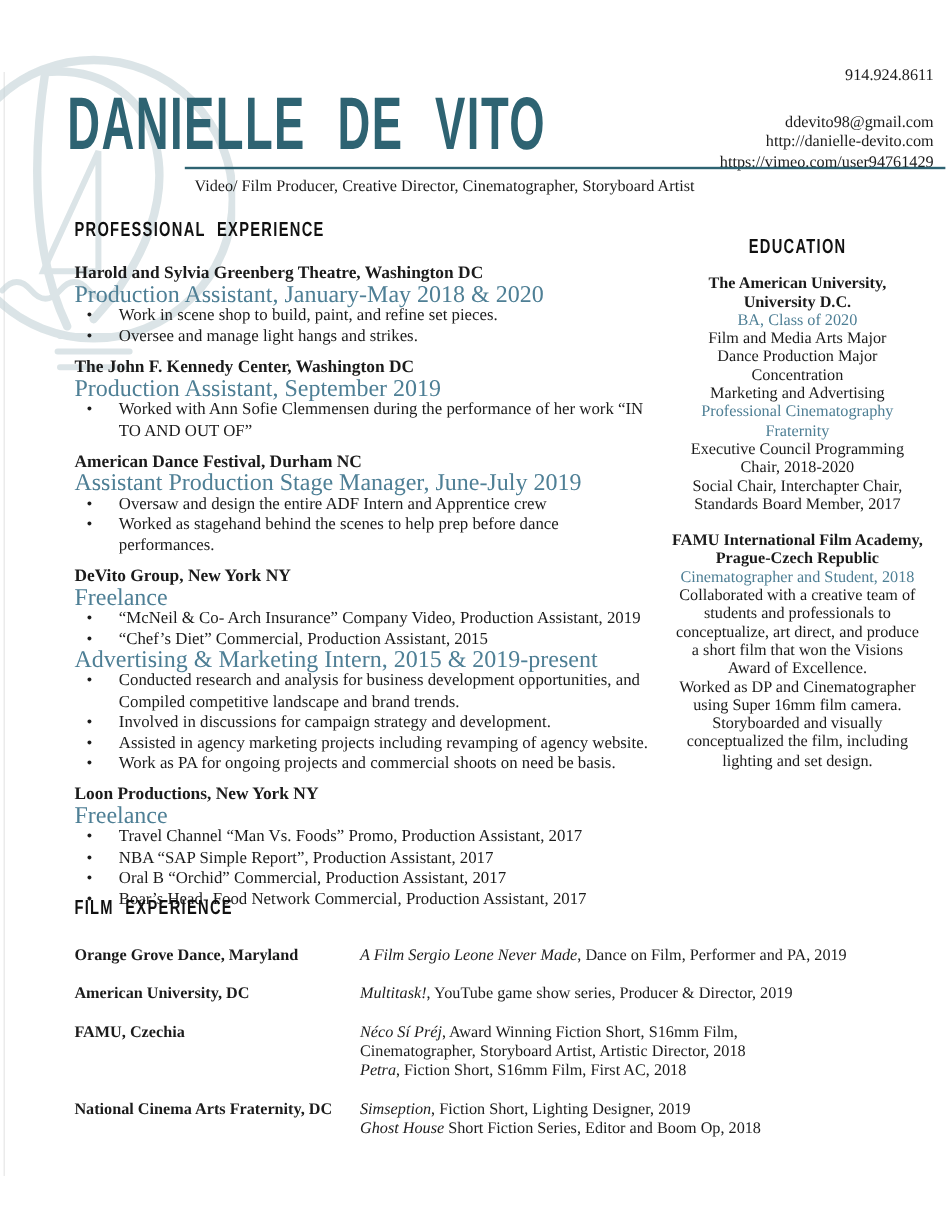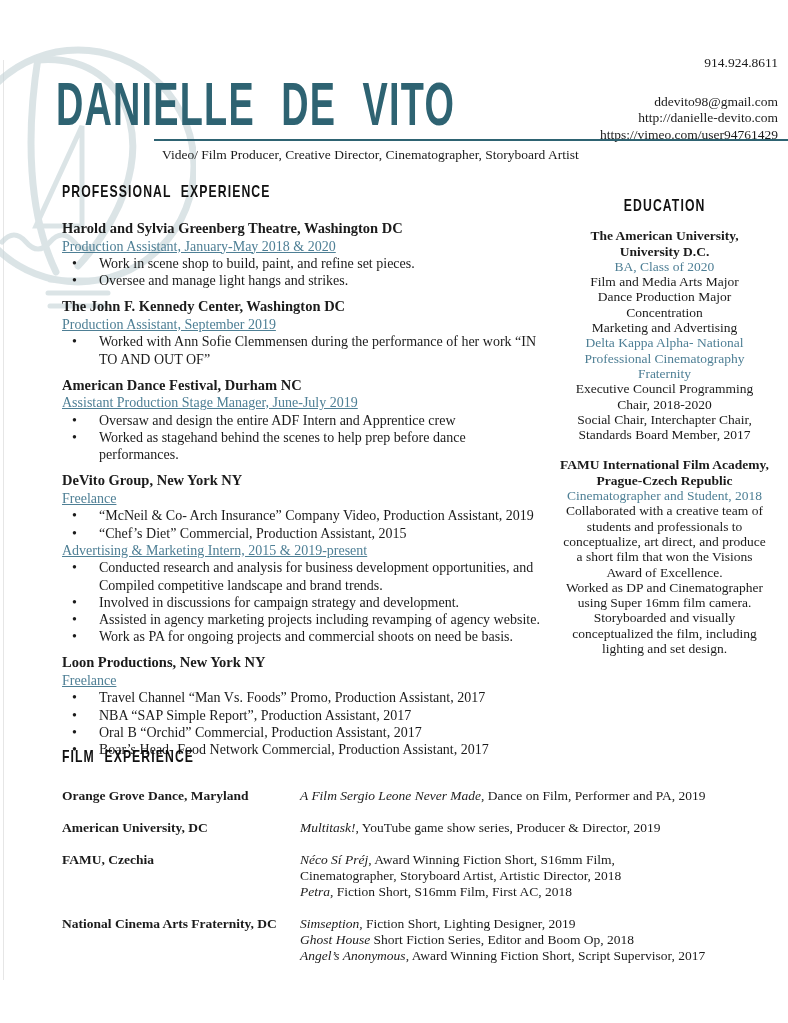--- a/index.html
+++ b/index.html
@@ -44,21 +44,21 @@
     transform:scaleX(0.72);transform-origin:0 0;
   }
   .edu-heading-wrap{text-align:center;margin-bottom:14px;}
   .edu-heading-wrap .section-heading{display:inline-block;transform:scaleX(0.72);transform-origin:center top;}
 
   
   .prof{position:absolute;left:62px;top:183px;width:479px;}
   .jobs{margin-top:20px;}
   .job{margin-bottom:9px;}
   .employer{font-weight:700;font-size:14.5px;line-height:17.5px;}
-  .role{color:var(--accent_light);font-size:14px;line-height:17.5px;text-decoration:underline;}
+  .role{color:var(--accent_light);font-size:20px;line-height:17.5px;}
   .bullet{position:relative;padding-left:37px;font-size:14px;line-height:17.2px;}
   .bullet::before{content:"\2022";position:absolute;left:10px;top:0;}
 
   
   .edu{position:absolute;left:542px;top:197px;width:245px;text-align:center;font-size:13.5px;line-height:15.3px;}
   .school + .school{margin-top:15px;}
   .school-name{font-weight:700;}
   .edu-line.accent{color:var(--accent_light);}
 
   
@@ -151,21 +151,20 @@
   </div>
 
   <div class="school">
     <div class="school-name">The American University,</div>
     <div class="school-name">University D.C.</div>
     <div class="edu-line accent">BA, Class of 2020</div>
     <div class="edu-line plain">Film and Media Arts Major</div>
     <div class="edu-line plain">Dance Production Major</div>
     <div class="edu-line plain">Concentration</div>
     <div class="edu-line plain">Marketing and Advertising</div>
-    <div class="edu-line accent">Delta Kappa Alpha- National</div>
     <div class="edu-line accent">Professional Cinematography</div>
     <div class="edu-line accent">Fraternity</div>
     <div class="edu-line plain">Executive Council Programming</div>
     <div class="edu-line plain">Chair, 2018-2020</div>
     <div class="edu-line plain">Social Chair, Interchapter Chair,</div>
     <div class="edu-line plain">Standards Board Member, 2017</div>
   </div>
 
   <div class="school">
     <div class="school-name">FAMU International Film Academy,</div>
@@ -209,18 +208,17 @@
         <div class="credit-line"><span class="credit-title"></span><span>Cinematographer, Storyboard Artist, Artistic Director, 2018</span></div>
         <div class="credit-line"><span class="credit-title">Petra</span><span>, Fiction Short, S16mm Film, First AC, 2018</span></div>
       </div>
     </div>
 
     <div class="film-row">
       <div class="film-org">National Cinema Arts Fraternity, DC</div>
       <div class="film-credits">
         <div class="credit-line"><span class="credit-title">Simseption</span><span>, Fiction Short, Lighting Designer, 2019</span></div>
         <div class="credit-line"><span class="credit-title">Ghost House</span><span> Short Fiction Series, Editor and Boom Op, 2018</span></div>
-        <div class="credit-line"><span class="credit-title">Angel’s Anonymous</span><span>, Award Winning Fiction Short, Script Supervisor, 2017</span></div>
       </div>
     </div>
 
   </div>
 </div>
 
 </body></html>

